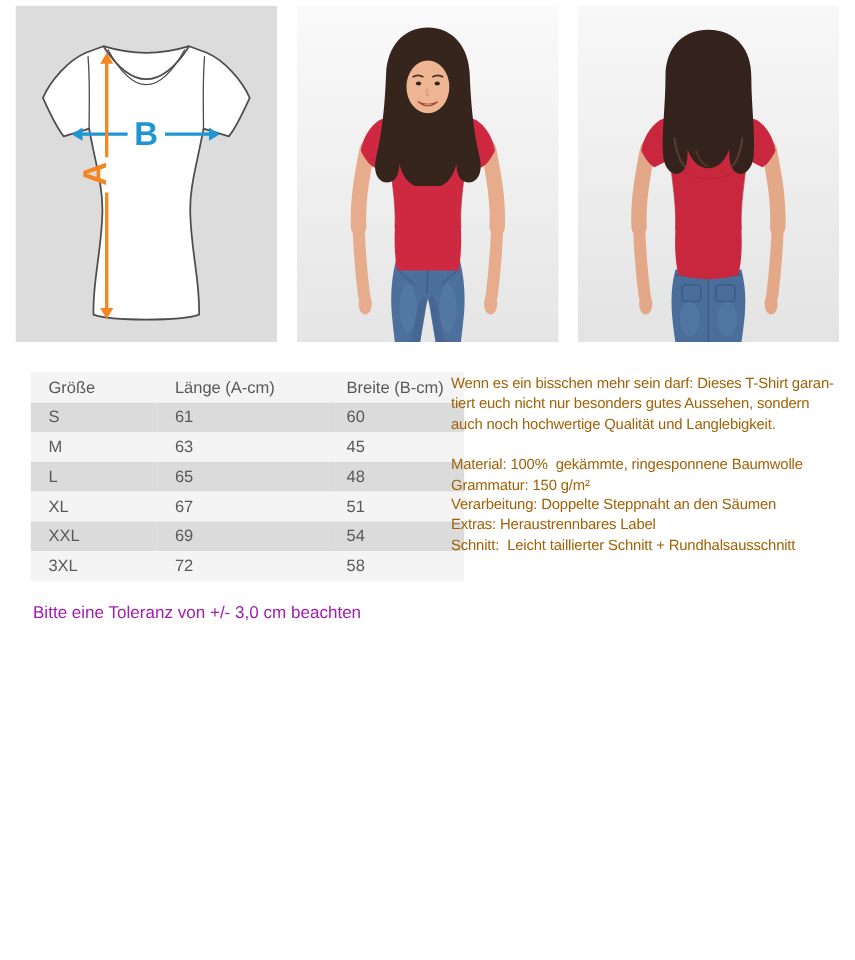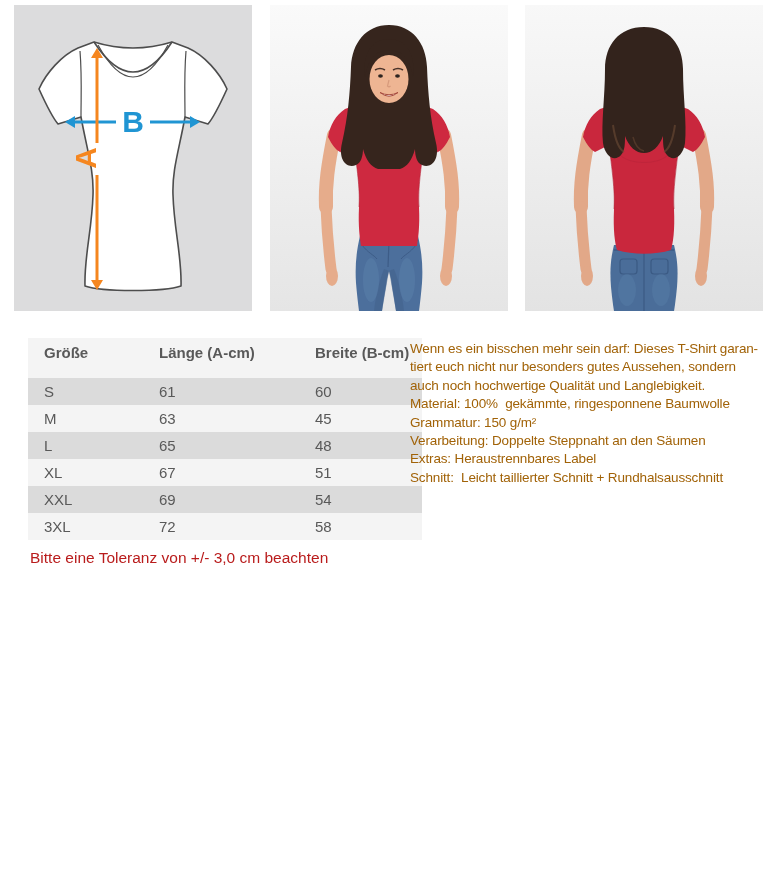--- a/index.html
+++ b/index.html
@@ -9,34 +9,34 @@
   
   .img-box{position:absolute;top:5px;width:238px;height:306px;margin:0;padding:0;overflow:hidden;}
   .img-box svg{display:block;width:238px;height:306px;}
   .box-diagram{left:14px;}
   .box-front{left:270px;}
   .box-back{left:525px;}
 
   
   .size-table{position:absolute;left:28px;top:338px;width:362px;border-collapse:collapse;table-layout:fixed;
               font-size:15px;color:#595959;}
-  .size-table th{font-weight:bold;text-align:left;height:28px;background:#f4f4f4;padding:0 0 12px 16px;}
+  .size-table th{font-weight:normal;text-align:left;height:28px;background:#f4f4f4;padding:0 0 0 16px;}
   .size-table td{height:27px;padding:0 0 0 16px;}
   .size-table .c1{width:99px;} .size-table .c2{width:140px;} .size-table .c3{width:107px;}
   .size-table tbody tr:nth-child(odd){background:#dbdbdb;}
   .size-table tbody tr:nth-child(even){background:#f4f4f4;}
 
   
   .description{position:absolute;left:410px;top:340px;width:362px;color:#a16207;
                font-size:13.5px;line-height:18.4px;letter-spacing:-0.15px;}
   .description .line{white-space:pre;min-height:18.4px;}
-  .description .detail{}
-
-  
-  .note{position:absolute;left:30px;top:549px;font-size:15.5px;color:#b91c1c;}
+  .description .detail{margin-top:18px;}
+
+  
+  .note{position:absolute;left:30px;top:549px;font-size:15.5px;color:#a21caf;}
 </style>
 </head>
 <body>
 
 <div class="page">
 
   <figure class="img-box box-diagram">
     <svg viewBox="0 0 238 306" xmlns="http://www.w3.org/2000/svg">
       <rect x="0" y="0" width="238" height="306" fill="#dcdcdd"></rect>
 

